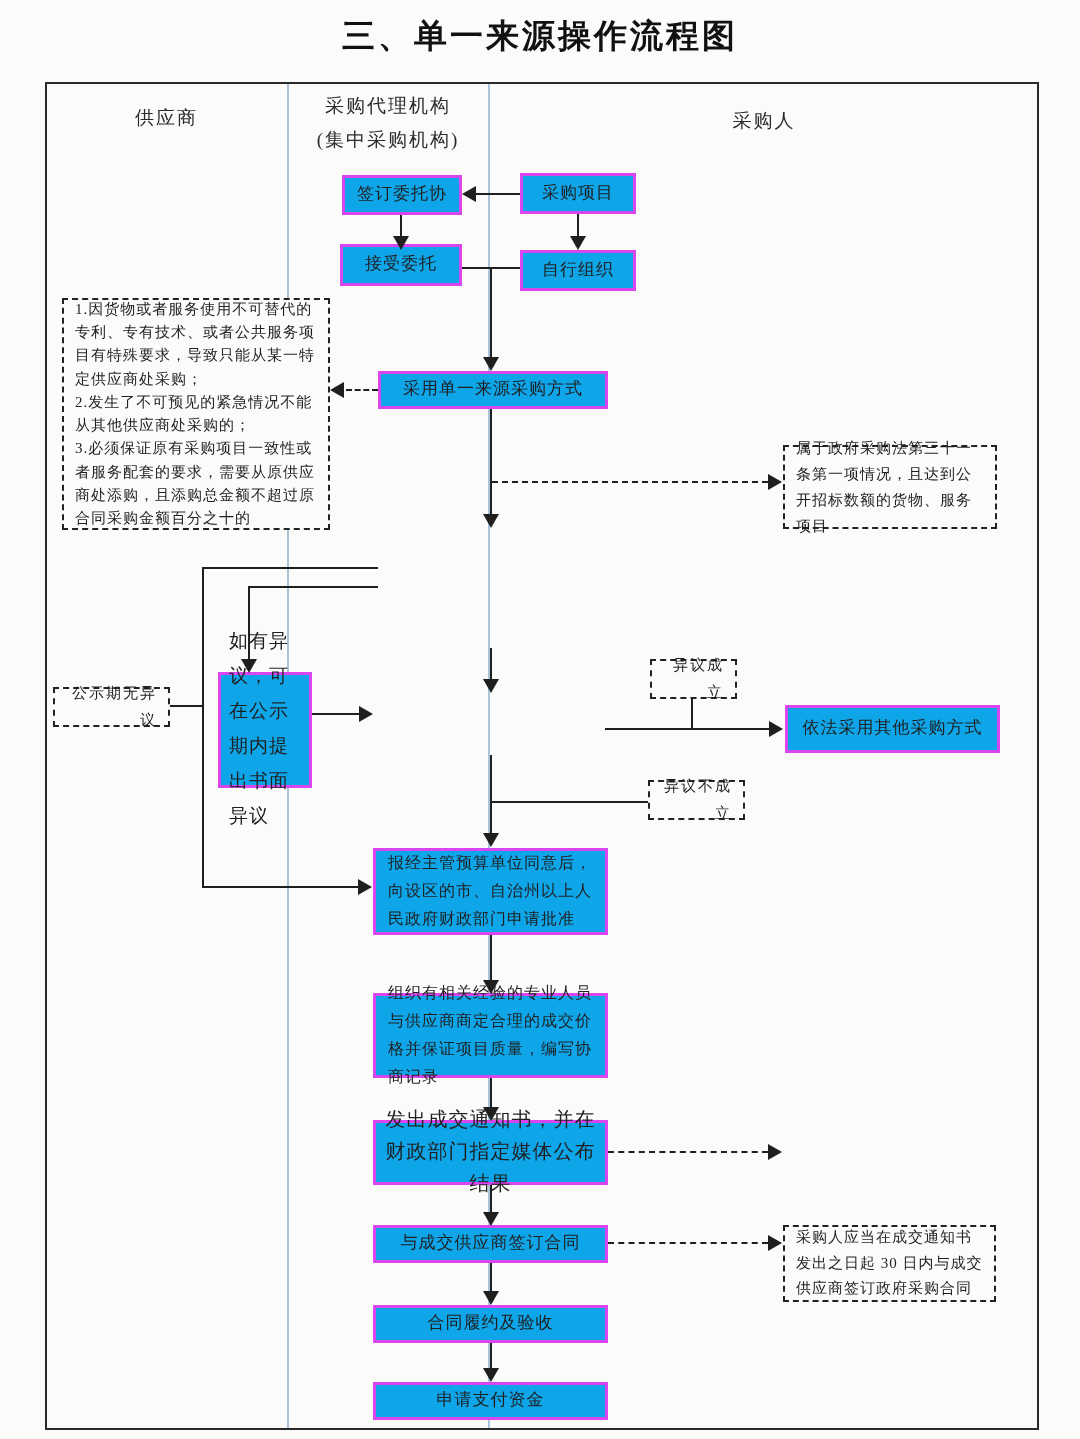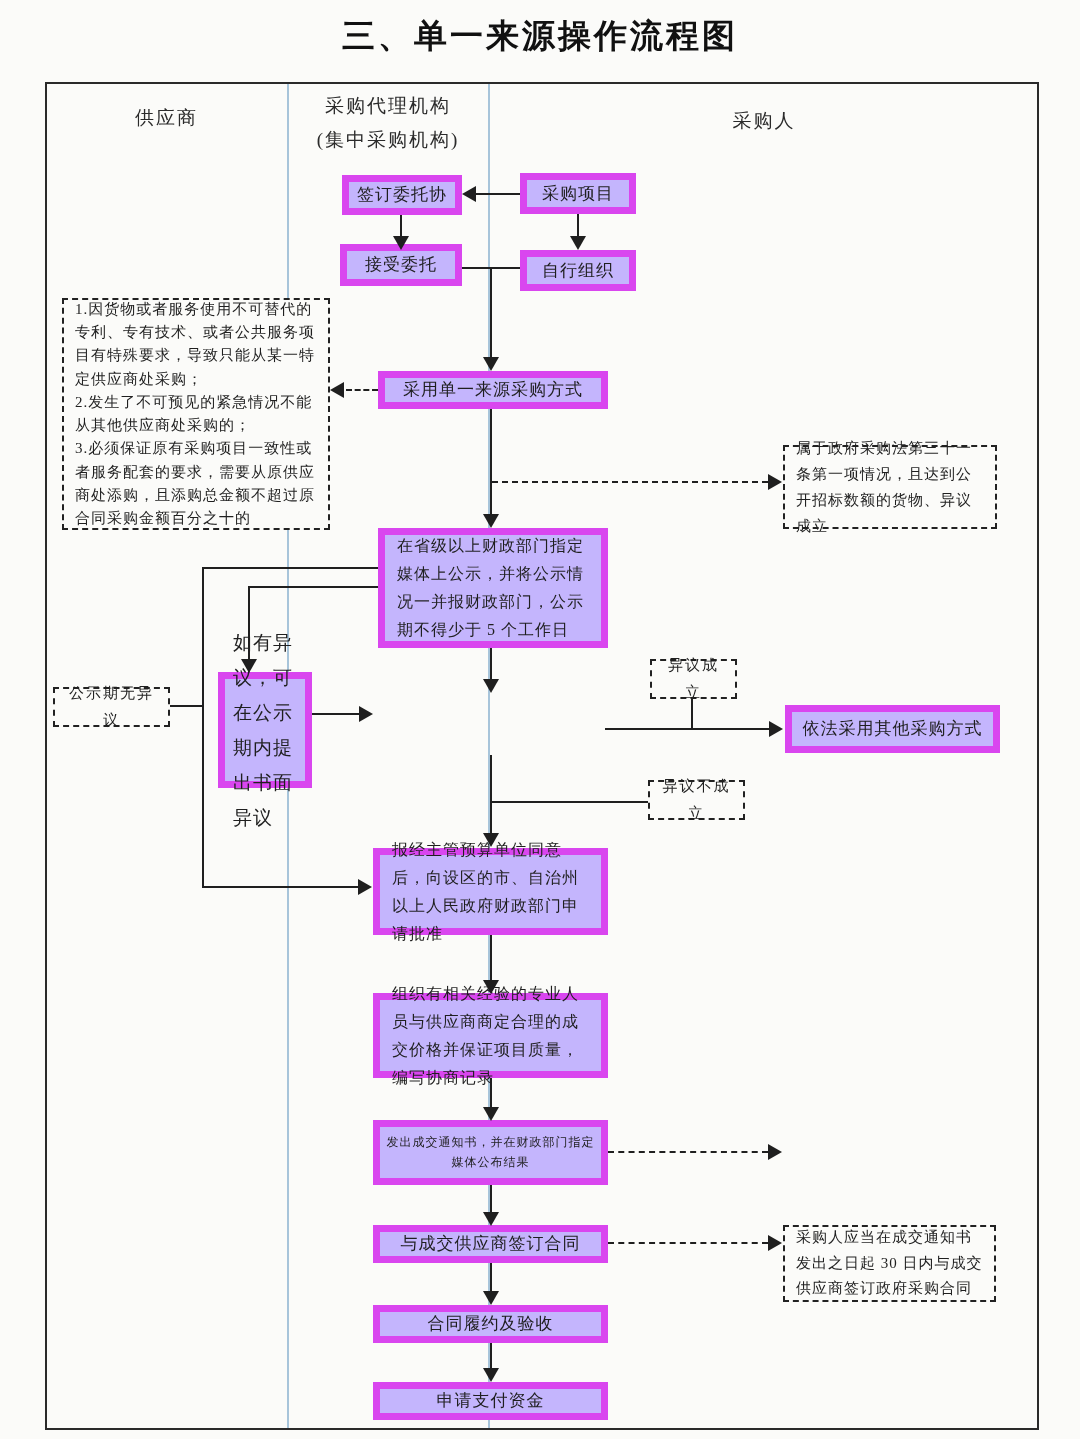--- a/index.html
+++ b/index.html
@@ -17,31 +17,31 @@
     position:absolute;left:45px;top:82px;width:994px;height:1348px;
     border:2px solid #2a2a2a;box-sizing:border-box;background:transparent;
   }
   .divider{
     position:absolute;top:84px;height:1344px;width:2px;background:#a7c4da;
   }
   .colhead{
     position:absolute;text-align:center;font-size:19px;letter-spacing:2px;color:#2b2b2b;
   }
   .node{
-    position:absolute;box-sizing:border-box;border:7px solid #d946ef;background:#c4b5fd;
+    position:absolute;box-sizing:border-box;border:3px solid #d946ef;background:#0ea5e9;
     display:flex;align-items:center;justify-content:center;text-align:center;
-    font-size:17px;letter-spacing:1px;line-height:1.6;padding:2px 6px;
+    font-size:17px;letter-spacing:1px;line-height:1.6;padding:2px 6px;font-family:Liberation Mono, monospace;
   }
   .node.left{justify-content:flex-start;text-align:left;padding:6px 12px;font-size:16px;line-height:1.75;}
   .dashed-box{
     position:absolute;box-sizing:border-box;border:2px dashed #222;background:#fbfbf9;
     display:flex;align-items:center;justify-content:flex-start;text-align:left;
     font-size:15px;letter-spacing:1px;line-height:1.8;padding:6px 11px;
   }
-  .dashed-box.center{justify-content:center;text-align:center;}
+  .dashed-box.center{justify-content:center;text-align:right;}
   .pre{white-space:pre-line;}
   .ln{position:absolute;background:#1f1f1f;}
   .dlh{position:absolute;height:0;border-top:2px dashed #1f1f1f;}
   .ar{position:absolute;width:0;height:0;}
   .ar.down{border-left:8px solid transparent;border-right:8px solid transparent;border-top:14px solid #1f1f1f;}
   .ar.right{border-top:8px solid transparent;border-bottom:8px solid transparent;border-left:14px solid #1f1f1f;}
   .ar.left{border-top:8px solid transparent;border-bottom:8px solid transparent;border-right:14px solid #1f1f1f;}
 </style>
 </head>
 <body>
@@ -58,34 +58,33 @@
   <div class="colhead" style="left:288px;top:93px;width:200px;">采购代理机构</div>
   <div class="colhead" style="left:288px;top:127px;width:200px;">(集中采购机构)</div>
   <div class="colhead" style="left:488px;top:108px;width:552px;">采购人</div>
 
   <div class="node" style="left:342px;top:175px;width:120px;height:40px;">签订委托协</div>
   <div class="node" style="left:520px;top:173px;width:116px;height:41px;">采购项目</div>
   <div class="node" style="left:340px;top:244px;width:122px;height:42px;">接受委托</div>
   <div class="node" style="left:520px;top:250px;width:116px;height:41px;">自行组织</div>
 
   <div class="node" style="left:378px;top:371px;width:230px;height:38px;">采用单一来源采购方式</div>
-  <div class="node left" style="left:378px;top:528px;width:230px;height:120px;">在省级以上财政部门指定媒体上公示，并将公示情况一并报财政部门，公示期不得少于 5 个工作日</div>
   <div class="node left" style="left:218px;top:672px;width:94px;height:116px;font-size:19px;line-height:1.85;padding:4px 8px;">如有异议，可在公示期内提出书面异议</div>
   <div class="node" style="left:785px;top:705px;width:215px;height:48px;">依法采用其他采购方式</div>
   <div class="node left" style="left:373px;top:848px;width:235px;height:87px;">报经主管预算单位同意后，向设区的市、自治州以上人民政府财政部门申请批准</div>
   <div class="node left" style="left:373px;top:993px;width:235px;height:85px;">组织有相关经验的专业人员与供应商商定合理的成交价格并保证项目质量，编写协商记录</div>
-  <div class="node" style="left:373px;top:1120px;width:235px;height:65px;font-size:12px;">发出成交通知书，并在财政部门指定媒体公布结果</div>
+  <div class="node" style="left:373px;top:1120px;width:235px;height:65px;font-size:20px;">发出成交通知书，并在财政部门指定媒体公布结果</div>
   <div class="node" style="left:373px;top:1225px;width:235px;height:38px;">与成交供应商签订合同</div>
   <div class="node" style="left:373px;top:1305px;width:235px;height:38px;">合同履约及验收</div>
   <div class="node" style="left:373px;top:1382px;width:235px;height:38px;">申请支付资金</div>
 
   <div class="dashed-box pre" style="left:62px;top:298px;width:268px;height:232px;line-height:1.55;">1.因货物或者服务使用不可替代的专利、专有技术、或者公共服务项目有特殊要求，导致只能从某一特定供应商处采购；
 2.发生了不可预见的紧急情况不能从其他供应商处采购的；
 3.必须保证原有采购项目一致性或者服务配套的要求，需要从原供应商处添购，且添购总金额不超过原合同采购金额百分之十的</div>
-  <div class="dashed-box" style="left:783px;top:445px;width:214px;height:84px;line-height:1.75;">属于政府采购法第三十一条第一项情况，且达到公开招标数额的货物、异议成立</div>
+  <div class="dashed-box" style="left:783px;top:445px;width:214px;height:84px;line-height:1.75;">属于政府采购法第三十一条第一项情况，且达到公开招标数额的货物、服务项目</div>
   <div class="dashed-box center" style="left:53px;top:687px;width:117px;height:40px;letter-spacing:2px;">公示期无异议</div>
   <div class="dashed-box center" style="left:650px;top:659px;width:87px;height:40px;letter-spacing:2px;">异议成立</div>
   <div class="dashed-box center" style="left:648px;top:780px;width:97px;height:40px;letter-spacing:2px;">异议不成立</div>
   <div class="dashed-box" style="left:783px;top:1225px;width:213px;height:77px;line-height:1.7;">采购人应当在成交通知书发出之日起 30 日内与成交供应商签订政府采购合同</div>
 
   <div class="ln" style="left:476px;top:193px;width:44px;height:2px;"></div>
   <div class="ar left" style="left:462px;top:186px;"></div>
 
   <div class="ln" style="left:400px;top:215px;width:2px;height:22px;"></div>
   <div class="ar down" style="left:393px;top:236px;"></div>

